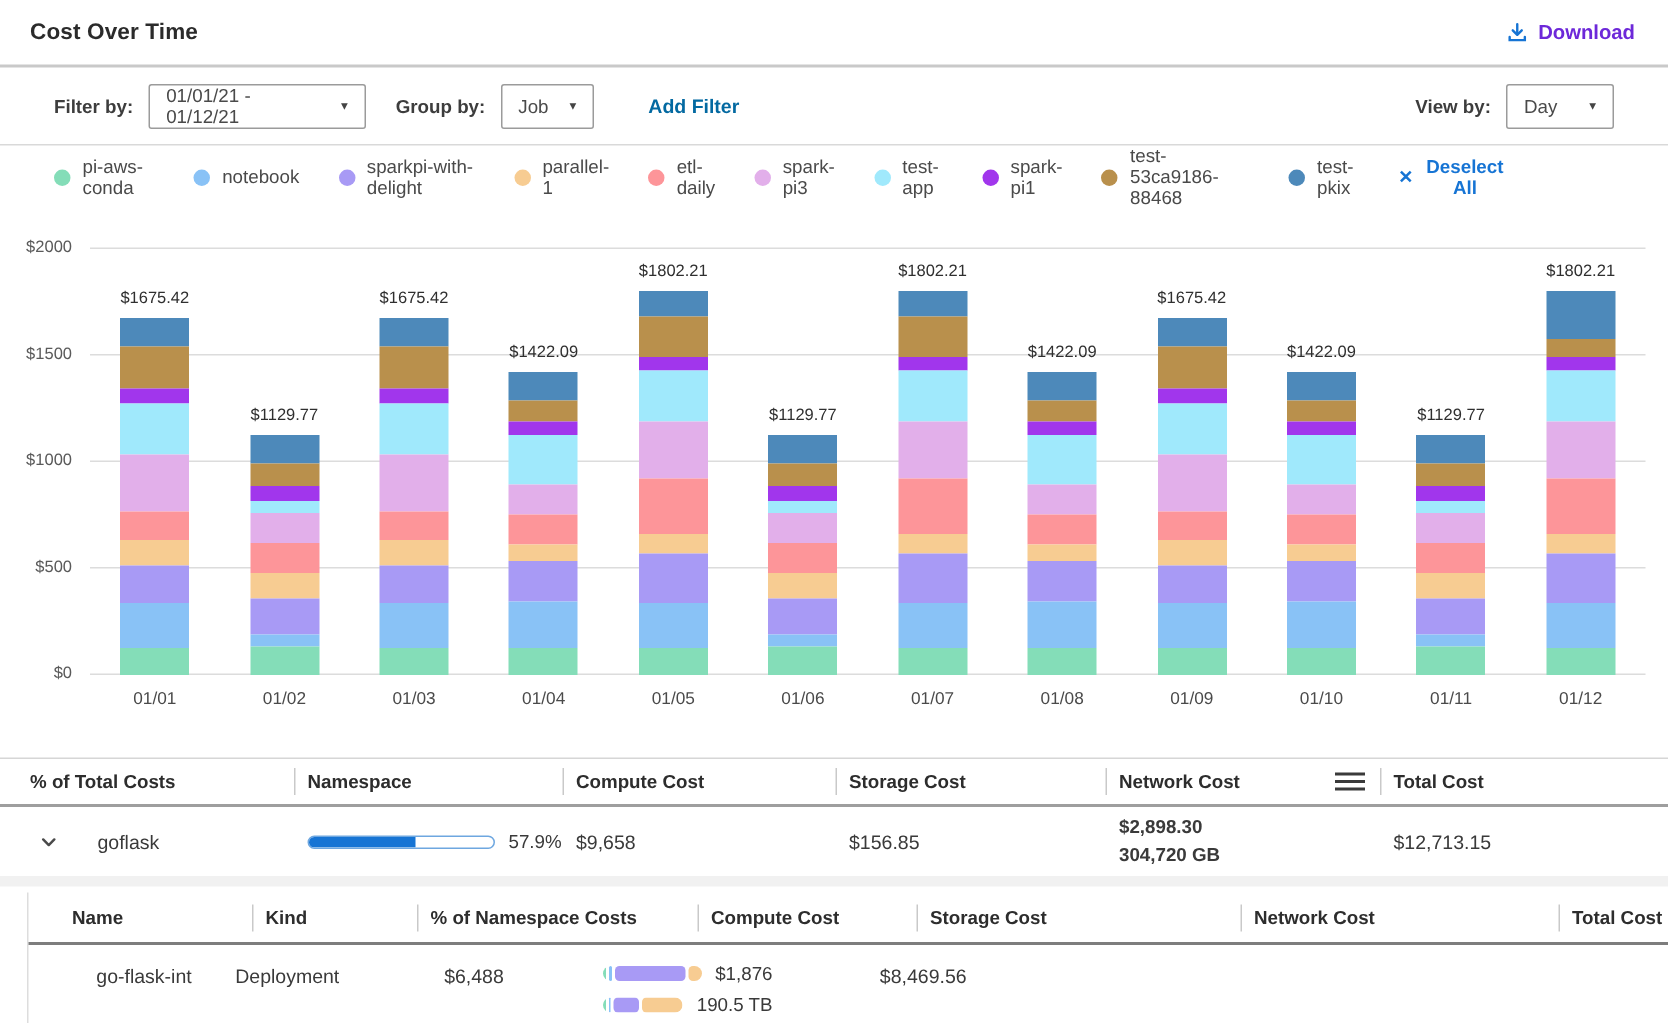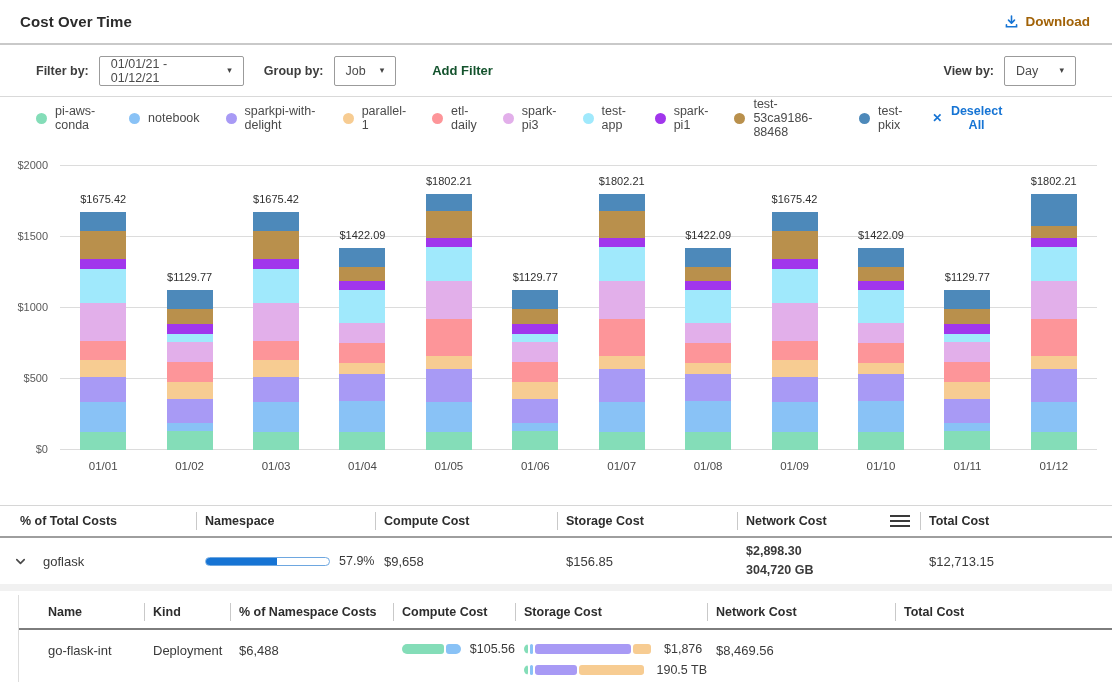--- a/index.html
+++ b/index.html
@@ -60,33 +60,33 @@
   .h-cell { position:relative; padding-left:9px; height:100%; display:flex; align-items:center; }
   .h-cell:first-child { padding-left:20px; }
   .h-cell:not(:first-child)::before { content:""; position:absolute; left:0; top:50%;
     transform:translateY(-50%); width:1px; height:18px; background:#c9c9c9; }
   .hamburger { position:absolute; right:10px; top:50%; transform:translateY(-50%); width:20px;
     cursor:pointer; }
   .hamburger span { display:block; height:2px; background:#3a3a3a; margin:3px 0; }
 
   .mt-row { height:46px; align-items:center; font-size:13px; }
   .cell { padding-left:9px; }
-  .ns-cell { display:flex; align-items:center; gap:16px; padding-left:14px; }
+  .ns-cell { display:flex; align-items:center; gap:26px; padding-left:26px; }
   .pct-cell { display:flex; align-items:center; gap:9px; font-size:12.5px; color:#3a3a3a; }
   .progress-track { height:9px; border:1px solid #6ea7e0; border-radius:6px; background:#fff;
     overflow:hidden; }
   .progress-fill { height:100%; }
   .two-line { font-size:12.5px; line-height:1.55;font-weight:bold; }
   .row-band { height:7px; background:#f1f1f1; }
 
   .sub-table { margin-left:18px; border-left:1px solid #ddd; height:100%; }
-  .sub-table .t-header { height:35px; margin-top:4px; border-bottom:2px solid #7d7d7d; }
+  .sub-table .t-header { height:35px; margin-top:4px; border-bottom:2px solid #7d7d7d;gap:24px; }
   .sub-table .h-cell:first-child { padding-left:29px; }
   .st-row { align-items:start; font-size:13px; padding-top:0; }
-  .st-row > .cell { padding-top:13px; }
+  .st-row > .cell { padding-top:13px;text-align:center; }
   .st-row .name-cell { padding-left:29px; }
   .bar-line { display:flex; align-items:center; gap:9px; }
   .bar-line + .bar-line { margin-top:7px; }
   .mini-bar { display:flex; gap:2px; height:10px; width:131px; border-radius:5px; overflow:hidden; }
   .mini-seg { height:100%; border-radius:3px; }
   .mini-txt { font-size:12.5px; color:#3a3a3a; white-space:nowrap; }
 
   .chev-btn { background:none; border:none; cursor:pointer; display:flex; align-items:center; padding:0; }
 </style>
 </head>
@@ -97,36 +97,36 @@
   <div class="top-header">
     <div class="page-title">Cost Over Time</div>
     <button class="download-btn acc">
       <span style="display:flex;">
         <svg width="15" height="15" viewBox="0 0 16 16" fill="none">
           <path d="M8 2.2v7" stroke="#1674D4" stroke-width="1.7" stroke-linecap="round"></path>
           <path d="M4.8 6.6 8 9.8l3.2-3.2" stroke="#1674D4" stroke-width="1.7" stroke-linecap="round" stroke-linejoin="round"></path>
           <path d="M2.6 11.4v2.2h10.8v-2.2" stroke="#1674D4" stroke-width="1.7" stroke-linecap="round"></path>
         </svg>
       </span>
-      <span style="color:#a16207;">Download</span>
+      <span style="color:#6d28d9;">Download</span>
     </button>
   </div>
 
   <div class="filter-bar">
     <span class="fb-label">Filter by:</span>
     <div class="dropdown" style="width:145px; justify-content:space-between;">
       <span>01/01/21 - 01/12/21</span>
       <span class="caret">▾</span>
     </div>
     <span class="fb-label gap-lg">Group by:</span>
     <div class="dropdown">
       <span>Job</span>
       <span class="caret">▾</span>
     </div>
-    <button class="add-filter-btn" style="color:#14532d; border-color:#1674D4;">Add Filter</button>
+    <button class="add-filter-btn" style="color:#0369a1; border-color:#1674D4;">Add Filter</button>
     <div class="view-by">
       <span class="fb-label">View by:</span>
       <div class="dropdown" style="width:72px; justify-content:space-between;gap:12px;">
         <span>Day</span>
         <span class="caret">▾</span>
       </div>
     </div>
   </div>
 
   <div class="legend-row">
@@ -441,29 +441,20 @@
       <div class="h-cell">Network Cost</div>
       <div class="h-cell">Total Cost</div>
     </div>
 
     <div class="st-row grid-sub">
       <div class="cell name-cell">go-flask-int</div>
       <div class="cell">Deployment</div>
       <div class="cell">$6,488</div>
       <div class="cell" style="padding-top:12px;">
         <div class="bar-line">
-          <div class="mini-bar" id="storage-bar" style="width:130px;">
-              <span class="mini-seg" style="width: 73%; background: rgb(132, 221, 184);"></span>
-              <span class="mini-seg" style="width: 25%; background: rgb(137, 194, 246);"></span>
-            </div>
-          <span class="mini-txt">$105.56</span>
-        </div>
-      </div>
-      <div class="cell" style="padding-top:12px;">
-        <div class="bar-line">
           <div class="mini-bar" id="network-bar-cost">
               <span class="mini-seg" style="width: 3%; background: rgb(132, 221, 184);"></span>
               <span class="mini-seg" style="width: 2.5%; background: rgb(137, 194, 246);"></span>
               <span class="mini-seg" style="width: 73%; background: rgb(168, 154, 245);"></span>
               <span class="mini-seg" style="width: 14%; background: rgb(247, 204, 146);"></span>
             </div>
           <span class="mini-txt">$1,876</span>
         </div>
         <div class="bar-line">
           <div class="mini-bar" id="network-bar-usage">

